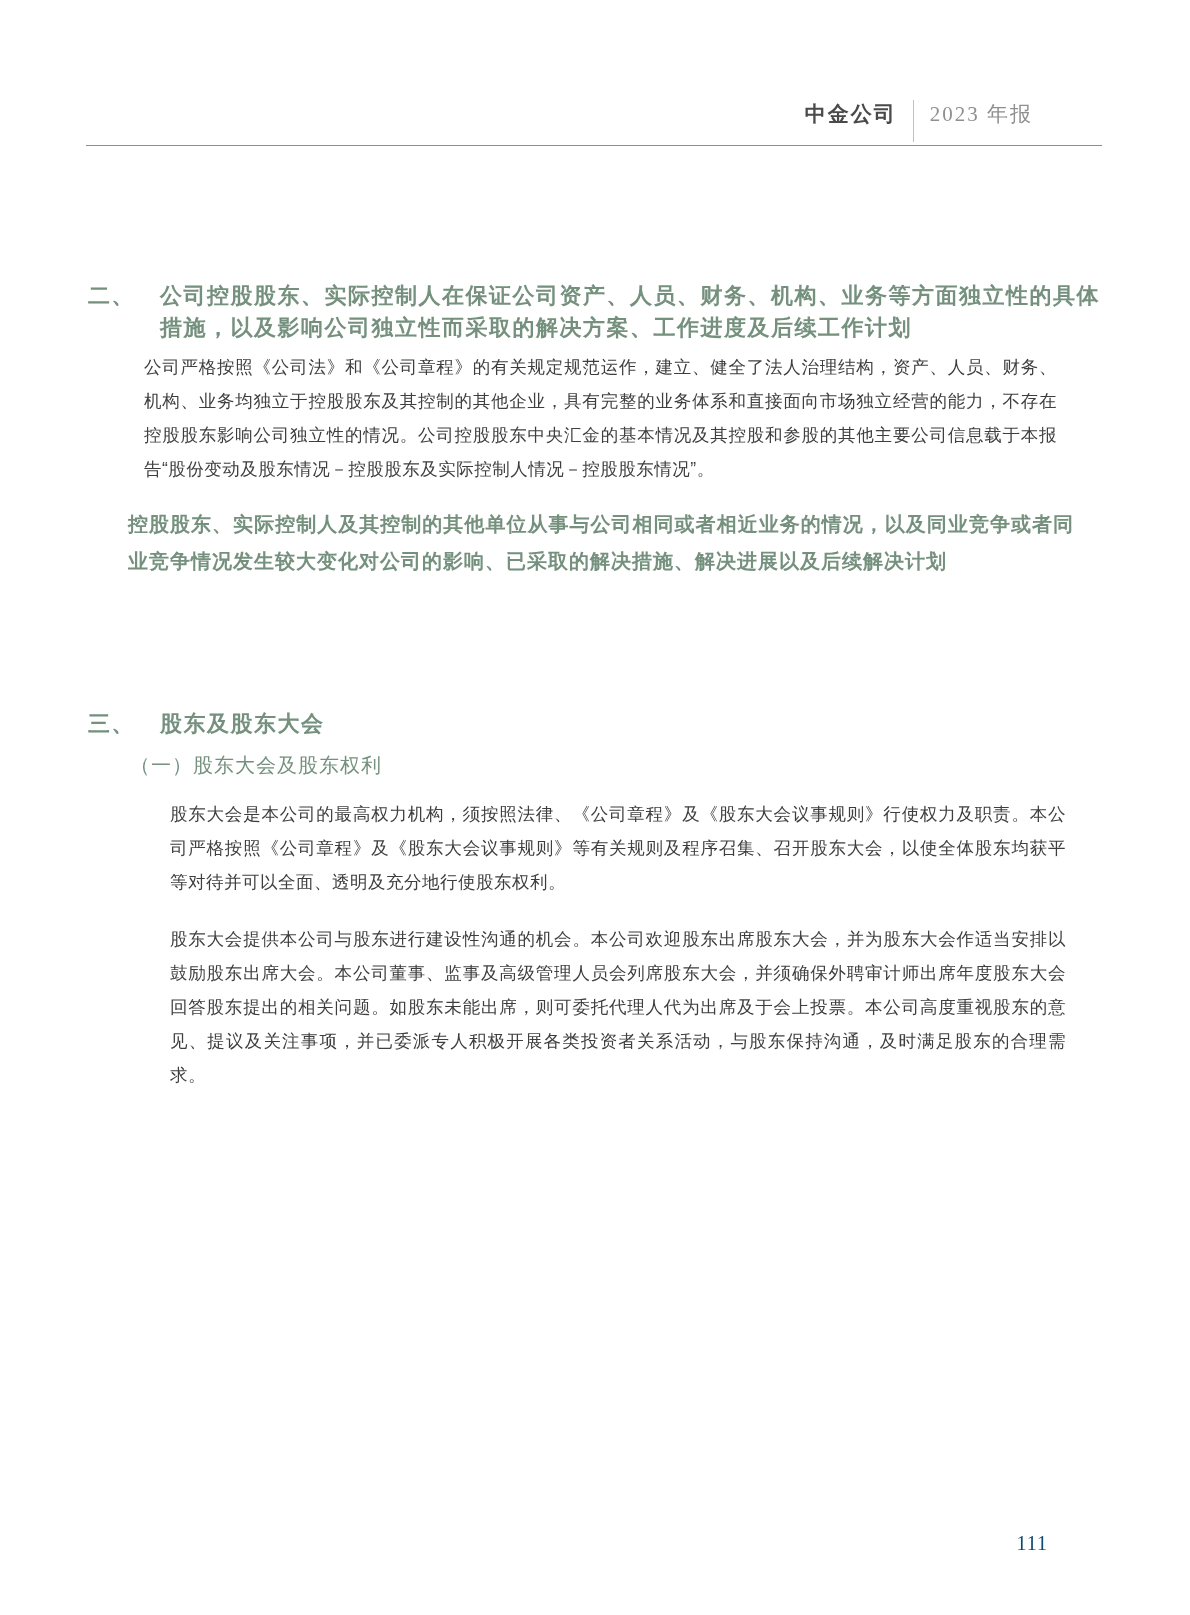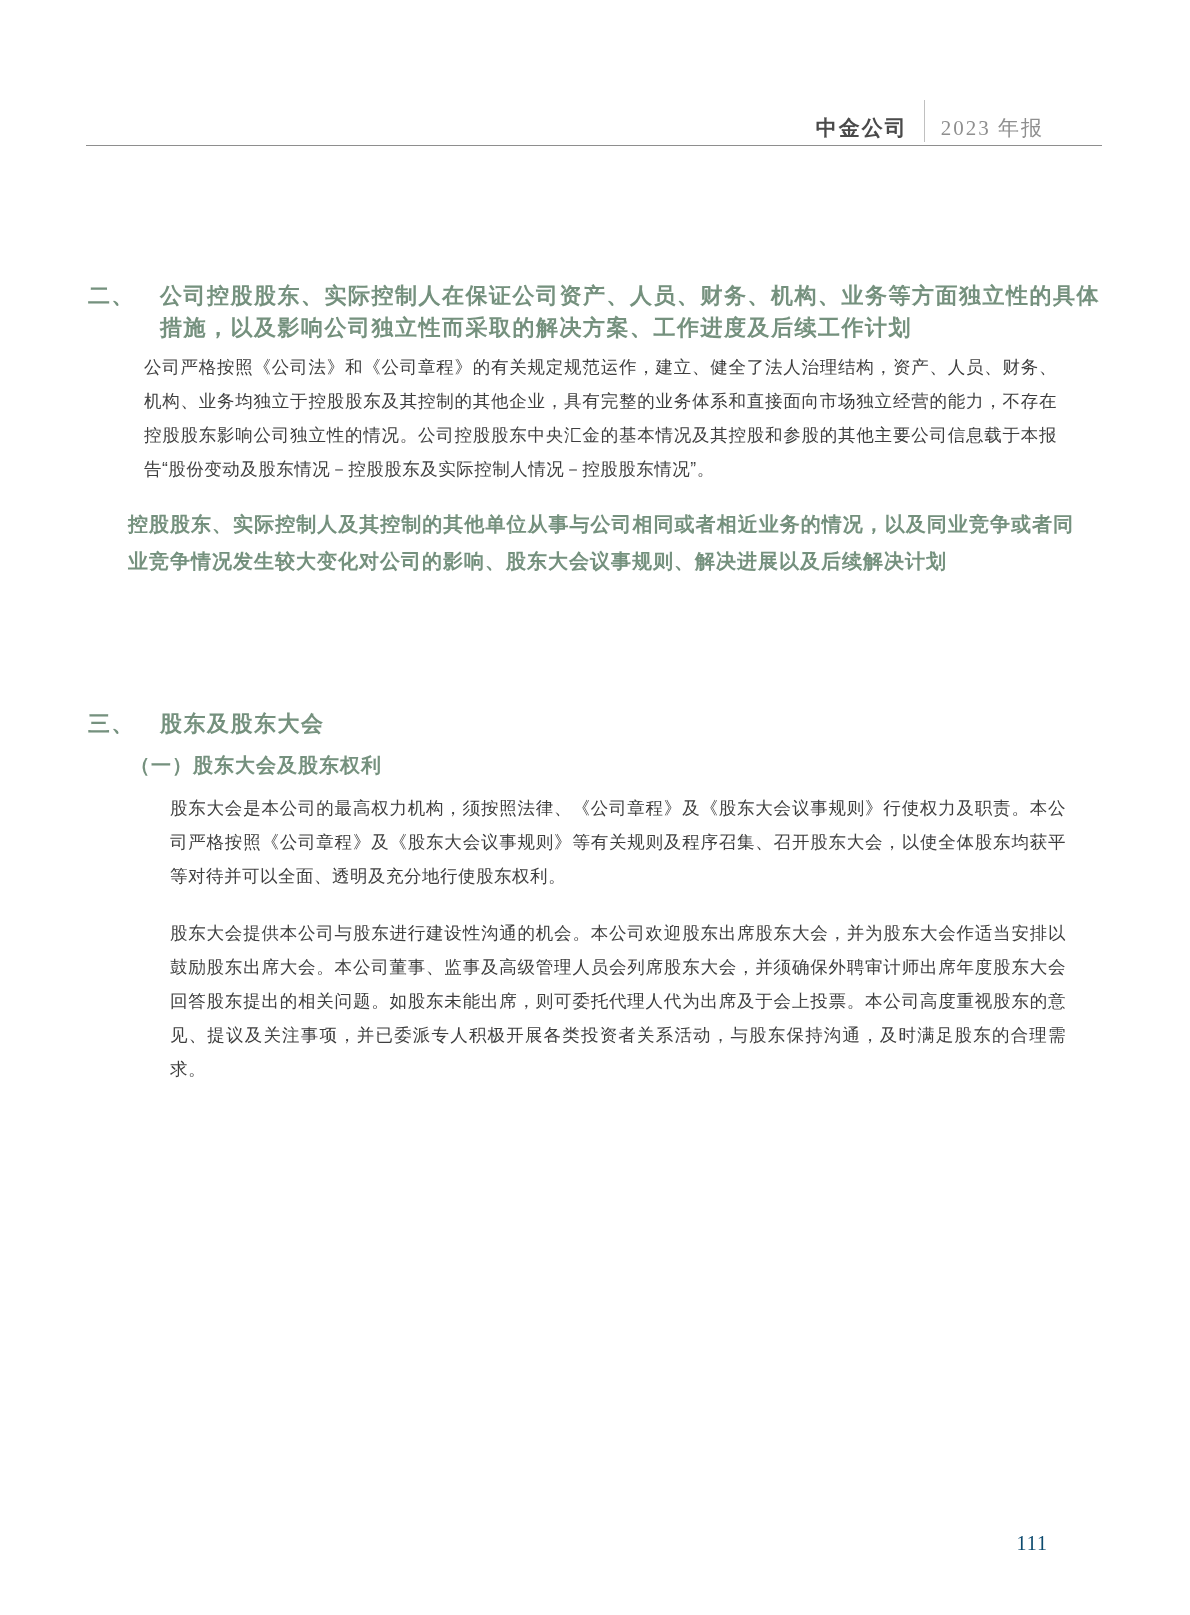--- a/index.html
+++ b/index.html
@@ -10,23 +10,23 @@
     background: #ffffff;
     overflow: hidden;
     font-family: "Liberation Sans", sans-serif;
     color: #3e3e3e;
   }
 
   
   .header {
     position: absolute;
     top: 100px;
-    right: 146px;
+    right: 157px;
     display: flex;
-    align-items: flex-end;
+    align-items: flex-start;
     font-family: "Liberation Serif", serif;
     font-size: 21px;
   }
   .header .company { color: #4a4a4a; font-weight: bold; letter-spacing: 2px; }
   .header .hdr-divider {
     width: 1px; height: 42px;
     background: #c0c0c0;
     margin: 0 16px;
   }
   .header .report { color: #8f8f8f; letter-spacing: 2px; }
@@ -66,21 +66,21 @@
     line-height: 37px;
     letter-spacing: 1px;
     text-align: justify;
   }
   #subheading-competition { top: 506px; }
   .subhead-num {
     position: absolute;
     left: 130px;
     color: #75917e;
     font-size: 20px;
-    font-weight: 700;
+    font-weight: 400;
     letter-spacing: 1px;
   }
   #subheading-shareholders { top: 752px; }
 
   
   .body-para {
     position: absolute;
     left: 128px;
     width: 913px;
     font-size: 17.5px;
@@ -92,21 +92,21 @@
   #para-independence { top: 350px; margin-left: 16px; }
   #para-notapplicable { top: 620px; }
 
   .para-group {
     position: absolute;
     top: 786px;
     left: 170px;
     width: 896px;
   }
   .para-group p {
-    margin: 5px 0 23px 0;
+    margin: 11px 0 23px 0;
     font-size: 17.5px;
     line-height: 34px;
     letter-spacing: 0.5px;
     text-align: justify;
     color: #3e3e3e;
   }
 
   
   .page-number {
     position: absolute;
@@ -130,21 +130,21 @@
   </div>
   <div class="rule"></div>
 
   <div class="h-l1" id="heading-2">
     <span class="h-num">二、</span>
     <span class="h-text">公司控股股东、实际控制人在保证公司资产、人员、财务、机构、业务等方面独立性的具体措施，以及影响公司独立性而采取的解决方案、工作进度及后续工作计划</span>
   </div>
 
   <div class="body-para" id="para-independence">公司严格按照《公司法》和《公司章程》的有关规定规范运作，建立、健全了法人治理结构，资产、人员、财务、机构、业务均独立于控股股东及其控制的其他企业，具有完整的业务体系和直接面向市场独立经营的能力，不存在控股股东影响公司独立性的情况。公司控股股东中央汇金的基本情况及其控股和参股的其他主要公司信息载于本报告“股份变动及股东情况－控股股东及实际控制人情况－控股股东情况”。</div>
 
-  <div class="subhead" id="subheading-competition">控股股东、实际控制人及其控制的其他单位从事与公司相同或者相近业务的情况，以及同业竞争或者同业竞争情况发生较大变化对公司的影响、股东大会议事规则、解决进展以及后续解决计划</div>
+  <div class="subhead" id="subheading-competition">控股股东、实际控制人及其控制的其他单位从事与公司相同或者相近业务的情况，以及同业竞争或者同业竞争情况发生较大变化对公司的影响、已采取的解决措施、解决进展以及后续解决计划</div>
 
 
   <div class="h-l1" id="heading-3">
     <span class="h-num">三、</span>
     <span class="h-text">股东及股东大会</span>
   </div>
 
   <div class="subhead-num" id="subheading-shareholders">（一）股东大会及股东权利</div>
 
   <div class="para-group">

